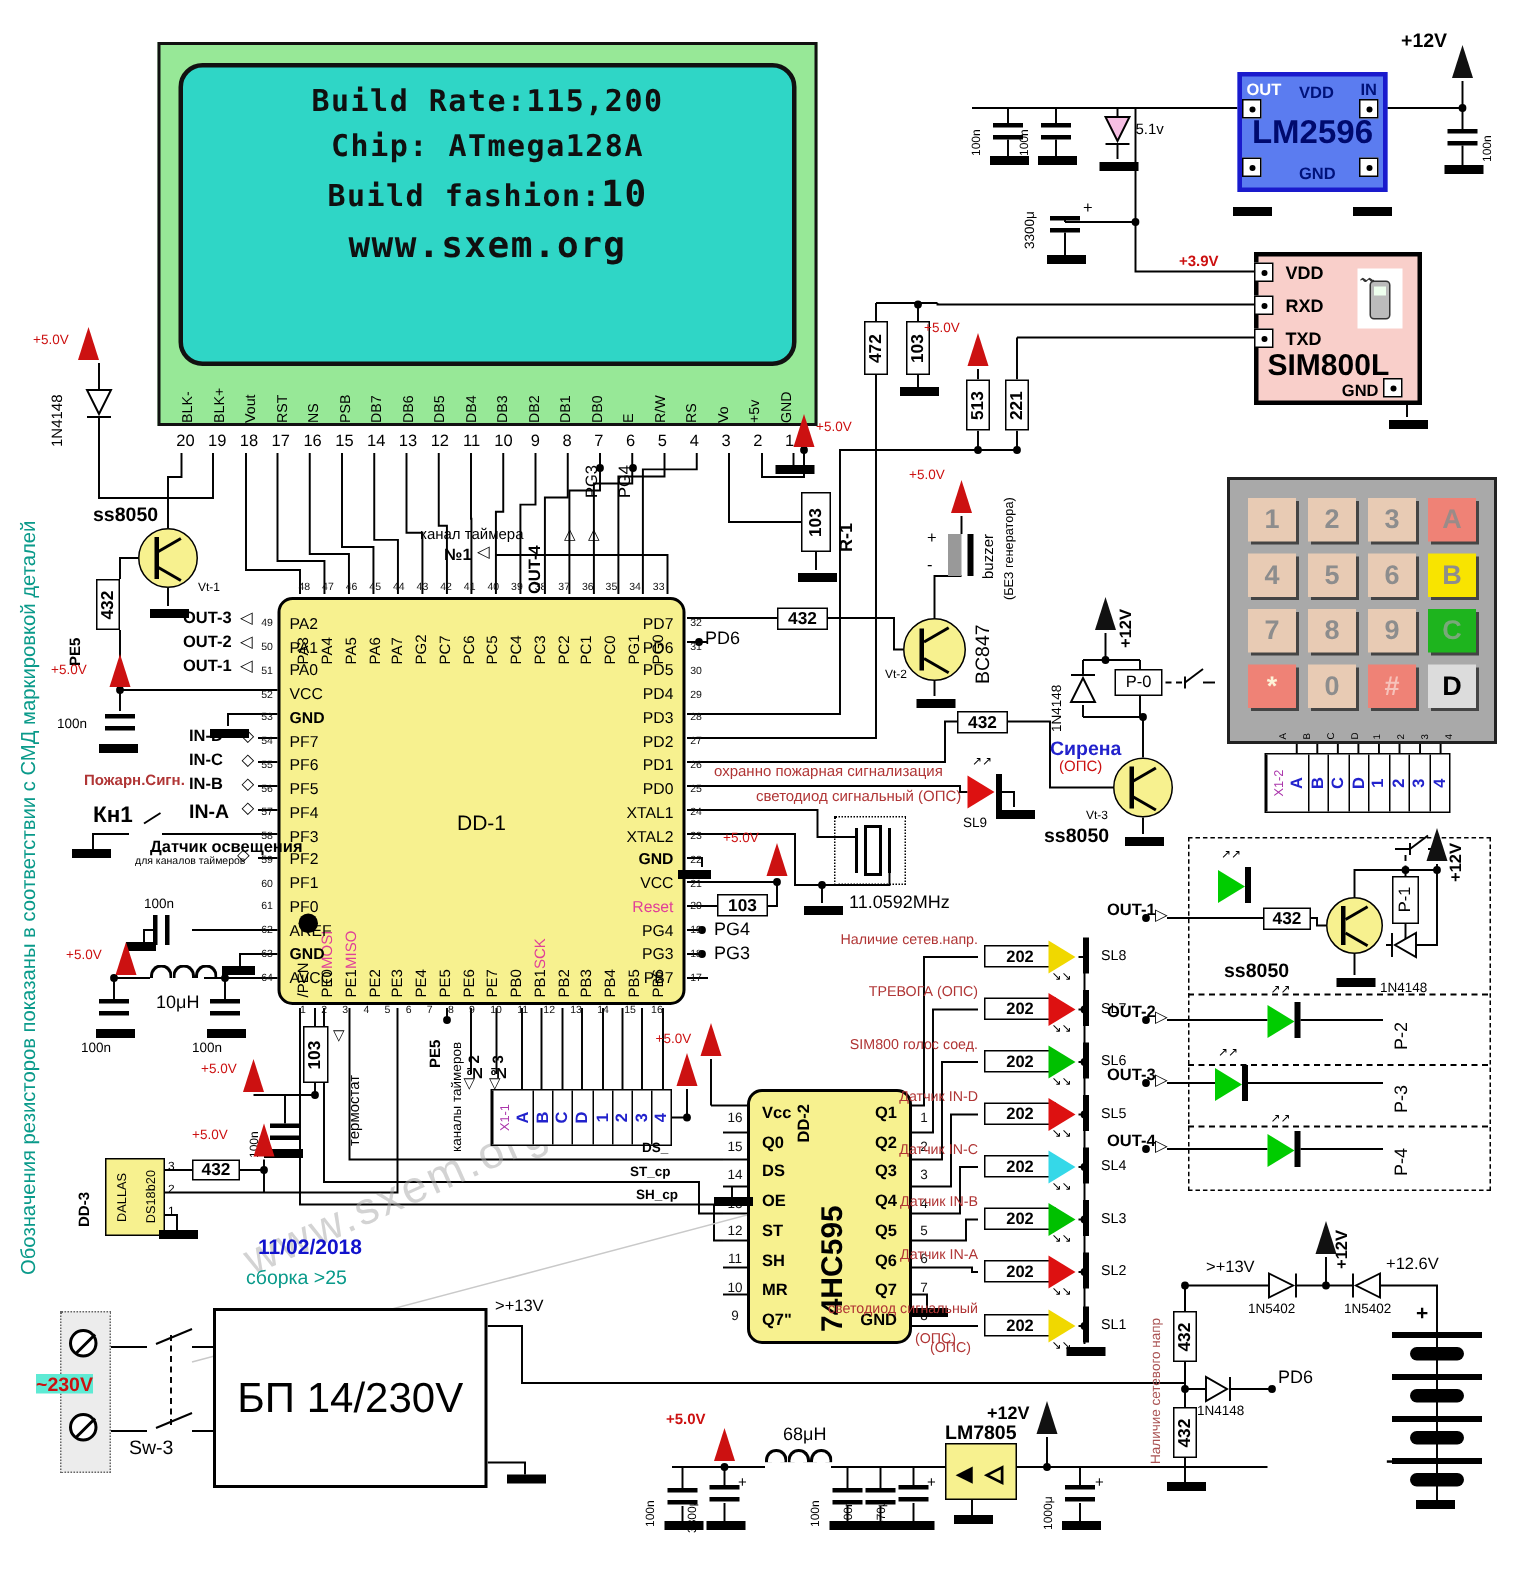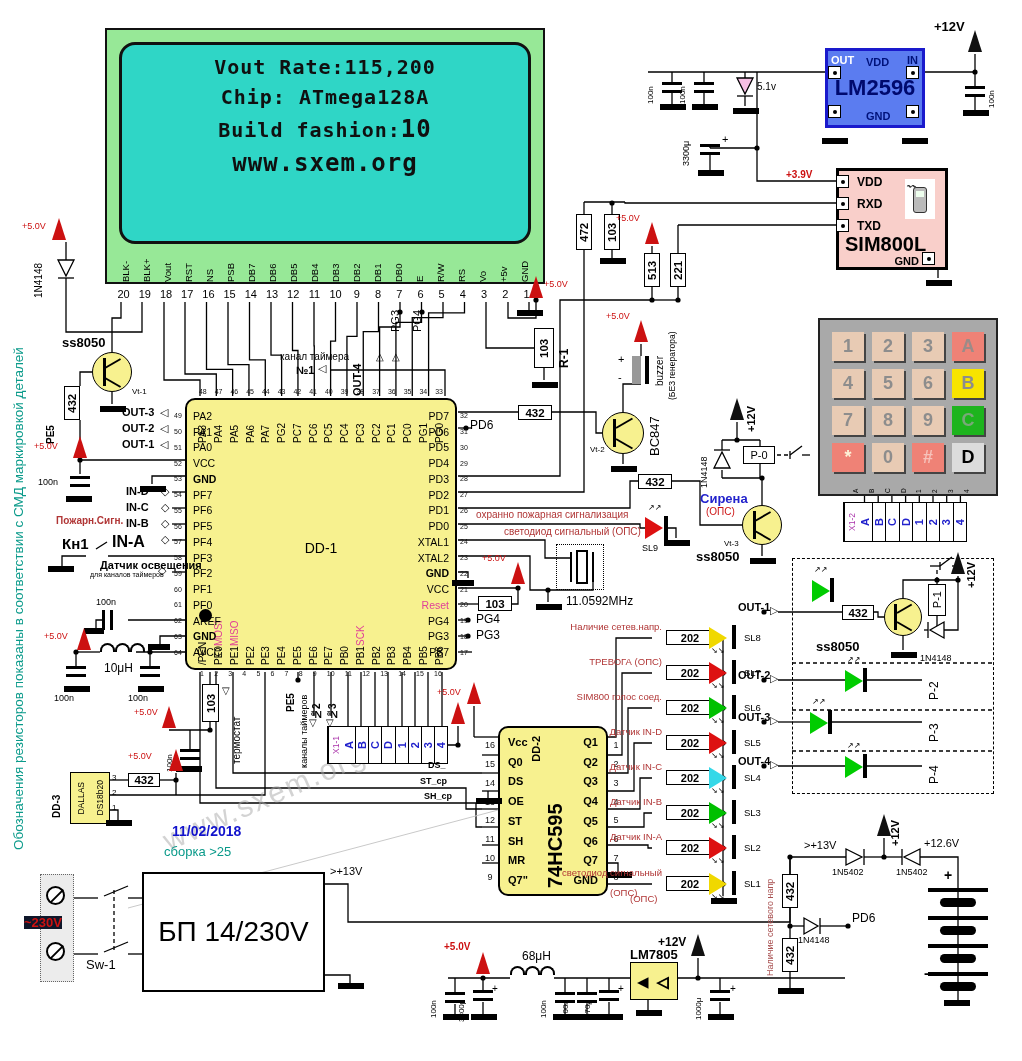--- a/index.html
+++ b/index.html
@@ -98,21 +98,21 @@
 #kplets span{writing-mode:vertical-rl;transform:rotate(180deg);font-size:6.5px}
 .xconn{position:absolute;background:#fff;border:1.5px solid #000;display:flex;z-index:2}
 .xconn .rf{writing-mode:vertical-rl;transform:rotate(180deg);font-size:8.5px;color:#a3a;display:flex;align-items:center;justify-content:center;border-right:1px solid #000;width:15px}
 .xconn .cl{flex:1;display:flex;align-items:center;justify-content:center;border-right:1px solid #000}
 .xconn .cl:last-child{border-right:none}
 .xconn .cl span{writing-mode:vertical-rl;transform:rotate(180deg);font-size:11px;font-weight:bold;color:#2222cc}
 #x12{left:843px;top:502px;width:124px;height:40px}
 #x11{left:327px;top:726px;width:121px;height:38px}
 
 #ledcol{position:absolute;left:520px;top:0;width:250px;height:1061px;z-index:3;pointer-events:none}
-.ledrow{position:absolute;left:14px;width:250px;height:34px}
+.ledrow{position:absolute;left:4px;width:250px;height:34px}
 .ledrow:nth-child(1){top:621px}.ledrow:nth-child(2){top:656px}.ledrow:nth-child(3){top:691px}
 .ledrow:nth-child(4){top:726px}.ledrow:nth-child(5){top:761px}.ledrow:nth-child(6){top:796px}
 .ledrow:nth-child(7){top:831px}.ledrow:nth-child(8){top:867px}
 .ledrow .ll{position:absolute;right:122px;top:0;font-size:9.5px;color:#b03535;white-space:nowrap}
 .ledrow .ll2{position:absolute;left:96px;top:26px;font-size:9.5px;color:#b03535}
 .ledrow .res{left:132px;top:9px;width:48px;height:15px;font-size:11px}
 .ledrow .tri{left:175px;top:6px}
 .ledrow .lbar{left:198px;top:4px}
 .ledrow .la{position:absolute;left:177px;top:25px;font-size:8px}
 .ledrow .sn{position:absolute;left:210px;top:11px;font-size:9.5px}
@@ -435,21 +435,21 @@
       <polyline points="820,918 820,934"></polyline>
     </svg>
 
 <div class="lbl v tl" style="left:12px;top:350px;height:500px;font-size:13.5px">Обозначения резисторов показаны в соответствии с СМД маркировкой деталей</div>
 <div class="wmark">www.sxem.org</div>
 <div class="lbl b bl" style="left:172px;top:824px;font-size:14px">11/02/2018</div>
 <div class="lbl tl" style="left:164px;top:845px;font-size:13px">сборка &gt;25</div>
 
 <div id="lcdboard">
   <div id="lcdscreen">
-    <div class="ln">Vout Rate:115,200</div>
+    <div class="ln">Build Rate:115,200</div>
     <div class="ln">Chip: ATmega128A</div>
     <div class="ln"><span>Build fashion:</span><span class="big">10</span></div>
     <div class="ln big">www.sxem.org</div>
   </div>
   <div id="lcdpins">
 
   <div class="cell">
           <span class="nm">BLK-</span>
         </div>
         <div class="cell">
@@ -1129,21 +1129,21 @@
 <span class="lbl b" style="left:122px;top:423px;font-size:11px">OUT-2</span>
     <span class="lbl" style="left:160px;top:423px;font-size:11px">◁</span>
 <span class="lbl b" style="left:122px;top:439px;font-size:11px">OUT-1</span>
     <span class="lbl" style="left:160px;top:439px;font-size:11px">◁</span>
 <span class="lbl b" style="left:126px;top:486px;font-size:11px">IN-D</span>
     <span class="lbl" style="left:161px;top:486px;font-size:11px">◇</span>
 <span class="lbl b" style="left:126px;top:502px;font-size:11px">IN-C</span>
     <span class="lbl" style="left:161px;top:502px;font-size:11px">◇</span>
 <span class="lbl b" style="left:126px;top:518px;font-size:11px">IN-B</span>
     <span class="lbl" style="left:161px;top:518px;font-size:11px">◇</span>
-<span class="lbl b" style="left:112px;top:534px;font-size:16px">IN-A</span>
+<span class="lbl b" style="left:126px;top:534px;font-size:13px">IN-A</span>
     <span class="lbl" style="left:161px;top:534px;font-size:11px">◇</span>
 <span class="lbl b r" style="left:56px;top:516px;font-size:10px;color:#b03535">Пожарн.Сигн.</span>
 <span class="lbl b" style="left:62px;top:536px;font-size:15px">Кн1</span>
 <div class="gnd" style="left:48px;top:566px"></div>
 <span class="lbl b" style="left:100px;top:560px;font-size:11px">Датчик освещения</span>
 <span class="lbl" style="left:90px;top:571px;font-size:7px">для каналов таймеров</span>
 <span class="lbl" style="left:158px;top:565px;font-size:11px">◇</span>
 <span class="lbl" style="left:96px;top:598px;font-size:9px">100n</span>
 <div class="caph" style="left:102px;top:610px"></div>
 <div class="gnd" style="left:84px;top:628px;width:20px"></div>
@@ -1195,22 +1195,22 @@
 <span class="lbl" style="left:112px;top:789px;font-size:8px">2</span>
 <span class="lbl" style="left:112px;top:804px;font-size:8px">1</span>
 <div class="res" style="left:128px;top:773px;width:32px;height:14px">432</div>
 <div class="arr rd" style="left:169px;top:749px"></div>
 <span class="lbl r" style="left:128px;top:752px;font-size:9px">+5.0V</span>
 <div class="gnd" style="left:106px;top:820px"></div>
 
 <div id="termstrip"></div>
 <div class="term" style="left:46px;top:886px"></div>
 <div class="term" style="left:46px;top:942px"></div>
-<span class="lbl b r" style="left:24px;top:916px;font-size:13px;background:#0f172a">~230V</span>
-<span class="lbl" style="left:86px;top:958px;font-size:13px">Sw-1</span>
+<span class="lbl b r" style="left:24px;top:916px;font-size:13px;background:#5eead4">~230V</span>
+<span class="lbl" style="left:86px;top:958px;font-size:13px">Sw-3</span>
 <div id="psubox">БП 14/230V</div>
 <span class="lbl" style="left:330px;top:866px;font-size:11px">&gt;+13V</span>
 <div class="gnd" style="left:338px;top:983px"></div>
 
 <div class="arr rd" style="left:476px;top:952px"></div>
 <span class="lbl b r" style="left:444px;top:942px;font-size:10px">+5.0V</span>
 <div class="coil" style="left:510px;top:966px">
       <i></i>
       <i></i>
       <i></i>

